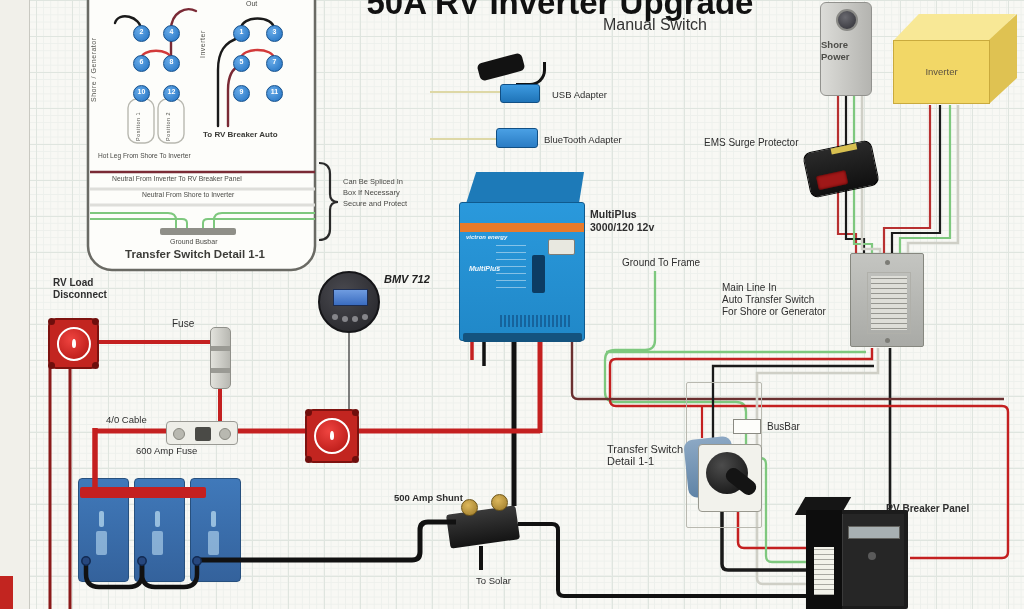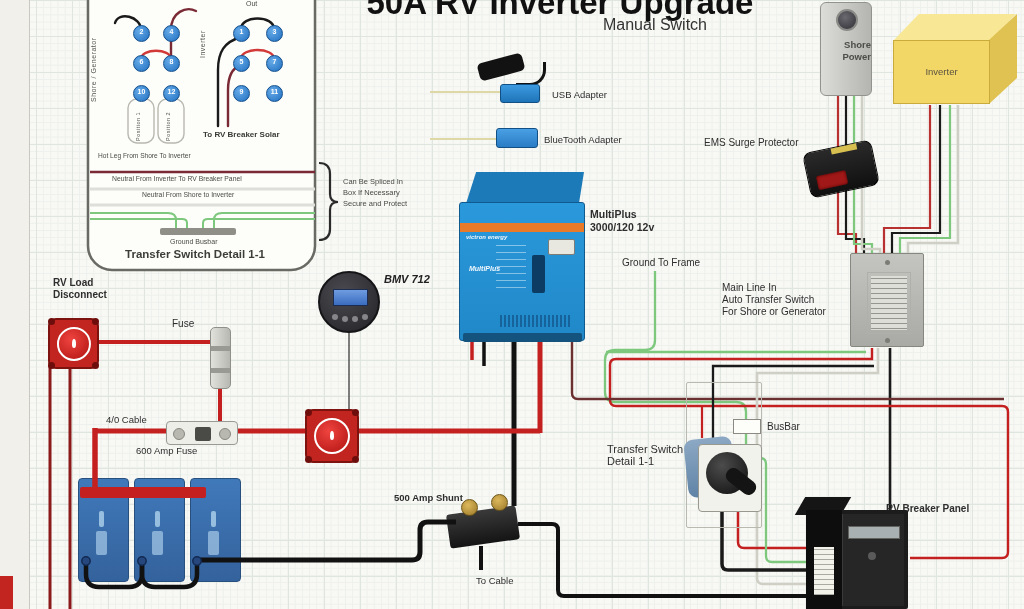--- a/index.html
+++ b/index.html
@@ -135,21 +135,21 @@
   <div class="term" style="left:163px;top:85px;">12</div>
   <div class="term" style="left:233px;top:25px;">1</div>
   <div class="term" style="left:266px;top:25px;">3</div>
   <div class="term" style="left:233px;top:55px;">5</div>
   <div class="term" style="left:266px;top:55px;">7</div>
   <div class="term" style="left:233px;top:85px;">9</div>
   <div class="term" style="left:266px;top:85px;">11</div>
 
   <div class="vtext" style="left:135px;top:101px;height:40px;font-size:5.5px;">Position 1</div>
   <div class="vtext" style="left:165px;top:101px;height:40px;font-size:5.5px;">Position 2</div>
-  <div class="lbl" style="left:203px;top:129px;font-size:8px;font-weight:700;color:#3a3a36;">To RV Breaker Solar</div>
+  <div class="lbl" style="left:203px;top:129px;font-size:8px;font-weight:700;color:#3a3a36;">To RV Breaker Auto</div>
   <div class="lbl tiny" style="left:98px;top:152px;font-size:6.6px;">Hot Leg From Shore To Inverter</div>
   <div class="lbl tiny" style="left:112px;top:175px;font-size:6.8px;">Neutral From Inverter To RV Breaker Panel</div>
   <div class="lbl tiny" style="left:142px;top:191px;font-size:6.8px;">Neutral From Shore to Inverter</div>
   <div class="lbl tiny" style="left:170px;top:238px;font-size:7px;">Ground Busbar</div>
   <div class="lbl" style="left:110px;top:249px;width:170px;text-align:center;font-size:11.5px;font-weight:700;color:#3d3d39;">Transfer Switch Detail 1-1</div>
   <div class="lbl tiny" style="left:343px;top:176px;font-size:7.5px;line-height:11px;">Can Be Spliced In
 Box If Necessary
 Secure and Protect</div>
 
 
@@ -179,21 +179,21 @@
     <div class="abs" style="left:13px;top:16px;width:35px;height:17px;background:linear-gradient(#6f9ce0,#3a6cc0);border:1px solid #1c2c50;"></div>
     <div class="abs" style="left:12px;top:41px;width:6px;height:6px;border-radius:50%;background:#85858a;"></div>
     <div class="abs" style="left:22px;top:43px;width:6px;height:6px;border-radius:50%;background:#85858a;"></div>
     <div class="abs" style="left:32px;top:43px;width:6px;height:6px;border-radius:50%;background:#85858a;"></div>
     <div class="abs" style="left:42px;top:41px;width:6px;height:6px;border-radius:50%;background:#85858a;"></div>
   </div>
   <div class="lbl" style="left:384px;top:274px;font-size:11px;font-weight:700;font-style:italic;color:#222;">BMV 712</div>
 
   <div class="abs" style="left:820px;top:2px;width:52px;height:94px;background:linear-gradient(90deg,#dcdcd8,#b4b4b0);border:1px solid #92928e;border-radius:6px;">
     <div class="abs" style="left:15px;top:6px;width:22px;height:22px;border-radius:50%;background:radial-gradient(circle at 40% 35%,#6a6a70,#2e2e34);border:2px solid #8a8a86;"></div>
-    <div class="lbl" style="left:0;top:36px;width:100%;text-align:right;font-size:9.5px;font-weight:700;color:#4c4c48;">Shore
+    <div class="lbl" style="left:0;top:36px;width:100%;text-align:left;font-size:9.5px;font-weight:700;color:#4c4c48;">Shore
 Power</div>
   </div>
 
   <div class="abs" style="left:893px;top:14px;width:123px;height:27px;background:#f8e896;clip-path:polygon(0 100%,21% 0,100% 0,79% 100%);"></div>
   <div class="abs" style="left:989px;top:14px;width:28px;height:90px;background:#dfc252;clip-path:polygon(0 29%,100% 0,100% 71%,0 100%);"></div>
   <div class="abs" style="left:893px;top:40px;width:97px;height:64px;background:#f2d766;border:1px solid #c9aa3d;">
     <div class="lbl" style="left:0;top:25px;width:100%;text-align:center;font-size:9.5px;font-weight:500;color:#5a5140;">Inverter</div>
   </div>
 
   <div class="lbl" style="left:704px;top:137px;font-size:10px;">EMS Surge Protector</div>
@@ -255,21 +255,21 @@
   <div class="abs" style="left:190px;top:478px;width:51px;height:104px;background:linear-gradient(#4079ba,#34629c);border:1.5px solid #27507e;border-radius:4px;">
     <div class="abs" style="left:20px;top:32px;width:5px;height:16px;background:#a8cce8;border-radius:2px;opacity:.85;"></div>
     <div class="abs" style="left:17px;top:52px;width:11px;height:24px;background:#a8cce8;border-radius:2px;opacity:.7;"></div>
   </div>
   <div class="abs" style="left:80px;top:487px;width:126px;height:11px;background:#c42020;border-radius:2px;"></div>
 
   <div class="lbl" style="left:394px;top:492px;font-size:9.5px;font-weight:600;">500 Amp Shunt</div>
   <div class="abs" style="left:448px;top:510px;width:70px;height:34px;background:linear-gradient(#3a3a3a,#141414);border-radius:3px;transform:rotate(-8deg);"></div>
   <div class="abs" style="left:461px;top:499px;width:17px;height:17px;border-radius:50%;background:radial-gradient(circle at 40% 35%,#ddb85c,#9a7828);border:1px solid #6e5518;"></div>
   <div class="abs" style="left:491px;top:494px;width:17px;height:17px;border-radius:50%;background:radial-gradient(circle at 40% 35%,#ddb85c,#9a7828);border:1px solid #6e5518;"></div>
-  <div class="lbl" style="left:476px;top:575px;font-size:9.5px;">To Cable</div>
+  <div class="lbl" style="left:476px;top:575px;font-size:9.5px;">To Solar</div>
 
   <div class="lbl" style="left:607px;top:444px;font-size:11px;">Transfer Switch
 Detail 1-1</div>
   <div class="abs" style="left:686px;top:382px;width:76px;height:146px;border:1.5px solid #b9b9b0;border-radius:2px;"></div>
   <div class="abs" style="left:733px;top:419px;width:28px;height:15px;background:#fdfdfa;border:1.5px solid #8a8a82;"></div>
   <div class="lbl" style="left:767px;top:421px;font-size:10px;">BusBar</div>
   <div class="abs" style="left:686px;top:438px;width:48px;height:58px;background:linear-gradient(#8ca8c4,#5f83a6);border-radius:9px;transform:rotate(-6deg);"></div>
   <div class="abs" style="left:698px;top:444px;width:64px;height:68px;background:#f2f2ec;border:1.5px solid #98988f;border-radius:4px;"></div>
   <div class="abs" style="left:706px;top:452px;width:42px;height:42px;border-radius:50%;background:radial-gradient(circle at 38% 32%,#4c4c4c,#0d0d0d);"></div>
   <div class="abs" style="left:724px;top:474px;width:34px;height:15px;background:#141414;border-radius:7px;transform:rotate(38deg);"></div>

